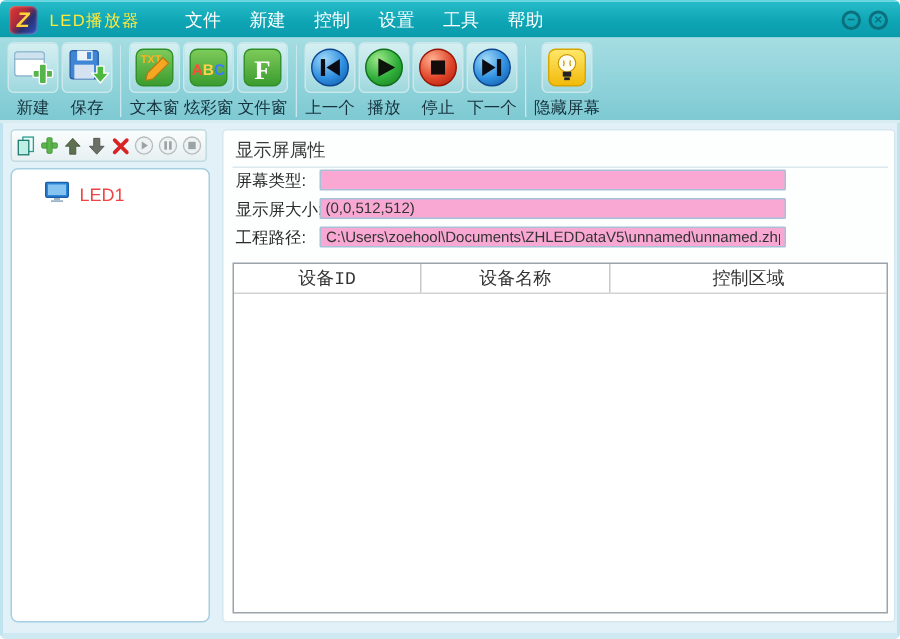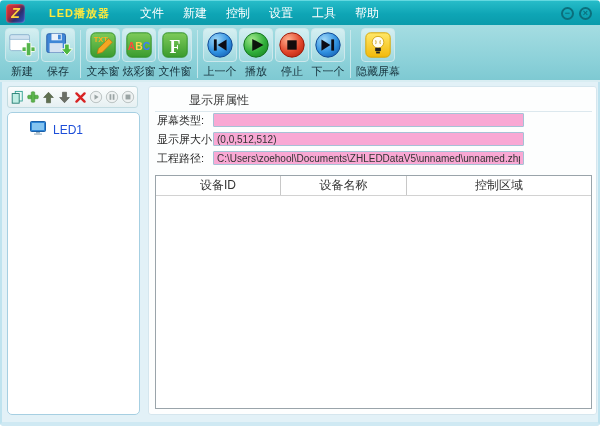--- a/index.html
+++ b/index.html
@@ -7,21 +7,21 @@
   .window { position:absolute; inset:0; width:600px; height:426px; background:#d9edf5; overflow:hidden; border-radius:4px; }
 
   
   .titlebar { position:absolute; left:0; top:0; width:600px; height:25px;
     background:linear-gradient(#27bcc9,#0ea5b5 55%,#0a9bab); border-top:1px solid #63d8e0;
     display:flex; align-items:center; }
   .logo { width:19px; height:19px; margin-left:6px; border-radius:4px;
     background:linear-gradient(130deg,#e03a30 0%,#b22a3a 38%,#2c2f6e 62%,#2b55c8 100%);
     color:#ffd23c; font-weight:bold; font-size:14px; line-height:19px; text-align:center;
     font-style:italic; box-shadow:inset 0 0 2px rgba(255,255,255,.6); }
-  .app-title { color:#ffe93c; font-size:11px; font-weight:bold; margin-left:24px; letter-spacing:1px; }
+  .app-title { color:#ffe93c; font-size:11px; font-weight:normal; margin-left:8px; letter-spacing:1px; }
   .menubar { display:flex; gap:19px; margin-left:30px; }
   .menu-item { color:#ffffff; font-size:12px; font-weight:normal; cursor:default; }
   .win-controls { position:absolute; right:8px; top:6px; display:flex; gap:5px; }
   .win-btn { width:13px; height:13px; border-radius:50%; border:2px solid #0b6f7c; color:#0b6f7c;
     font-size:9px; line-height:9px; text-align:center; font-weight:bold; background:transparent; }
 
   
   .toolbar { position:absolute; left:0; top:25px; width:600px; height:57px;
     background:linear-gradient(#a5dde2,#8ad0d8 70%,#7ec9d2); border-bottom:2px solid #d8edf2;
     display:flex; align-items:flex-start; padding:3px 2px 0 4px; }
@@ -39,39 +39,39 @@
 
   
   .side-toolbar { position:absolute; left:5px; top:4px; width:131px; height:22px;
     background:linear-gradient(#fbfdfd,#e6f0f2); border:1px solid #c2dbe1; border-radius:3px;
     display:flex; align-items:center; padding:0 2px; gap:1px; }
   .side-tb-btn { width:15px; height:18px; display:flex; align-items:center; justify-content:center; }
 
   
   .screen-list { position:absolute; left:5px; top:30px; width:133px; height:303px;
     background:#ffffff; border:1px solid #a6cfe2; border-radius:5px; padding-top:5px; }
-  .screen-item { display:flex; align-items:center; gap:6px; padding:3px 6px 3px 22px; font-size:12px; color:#1d4ed8; }
+  .screen-item { display:flex; align-items:center; gap:6px; padding:3px 6px 3px 22px; font-size:12px; color:#ef4444; }
 
   
   .right-panel { position:absolute; left:146px; top:4px; width:449px; height:329px;
     background:#fdfefe; border:1px solid #d5e6ee; border-radius:3px; }
-  .section-title { font-size:12px; color:#3a3a3a; padding:5px 0 2px 8px;margin-left:32px; }
+  .section-title { font-size:12px; color:#3a3a3a; padding:5px 0 2px 8px; }
   .section-rule { height:1px; background:#dce8ee; margin:0 4px 0 6px; }
   .prop-row { display:flex; align-items:flex-start; height:18px; margin-top:1px; }
   .prop-label { width:62px; text-align:left; padding-left:8px; font-size:11px; color:#2a2a2a; white-space:nowrap; }
   .prop-input { position:absolute; left:64px; width:311px; height:14px; border:1px solid #a6c2d6;
     background:#f9a8d4; font-size:10px; font-family:"Liberation Sans",sans-serif; color:#333; padding:0 3px; border-radius:1px; }
   .prop-row { position:relative; }
 
   
   .device-table { position:absolute; left:6px; top:88px; width:437px; height:234px;
     background:#ffffff; border:1px solid #9aa4aa; }
   .dt-header { display:flex; height:20px; border-bottom:1px solid #d2d2d2; }
   .dt-col { font-size:12px; color:#333; display:flex; align-items:center; justify-content:center; }
-  .dt-col1 { width:125px; border-right:1px solid #c8c8c8; }
+  .dt-col1 { width:125px; border-right:1px solid #c8c8c8;font-family:Liberation Mono, monospace; }
   .dt-col2 { width:126px; border-right:1px solid #c8c8c8; }
   .dt-col3 { flex:1; }
   .dt-body { flex:1; }
 </style>
 </head>
 <body>
 
 <div class="window">
 
   <div class="titlebar">

